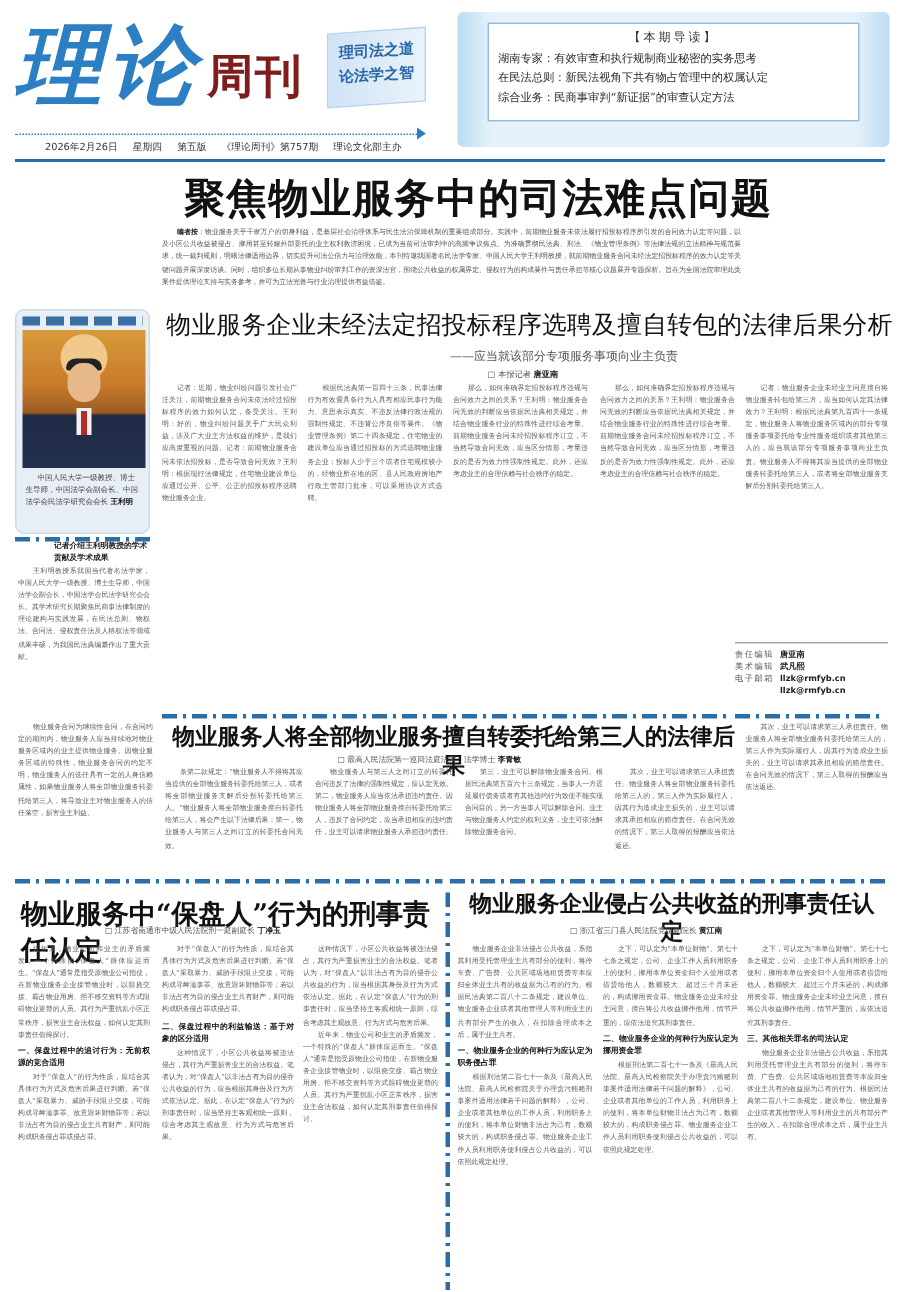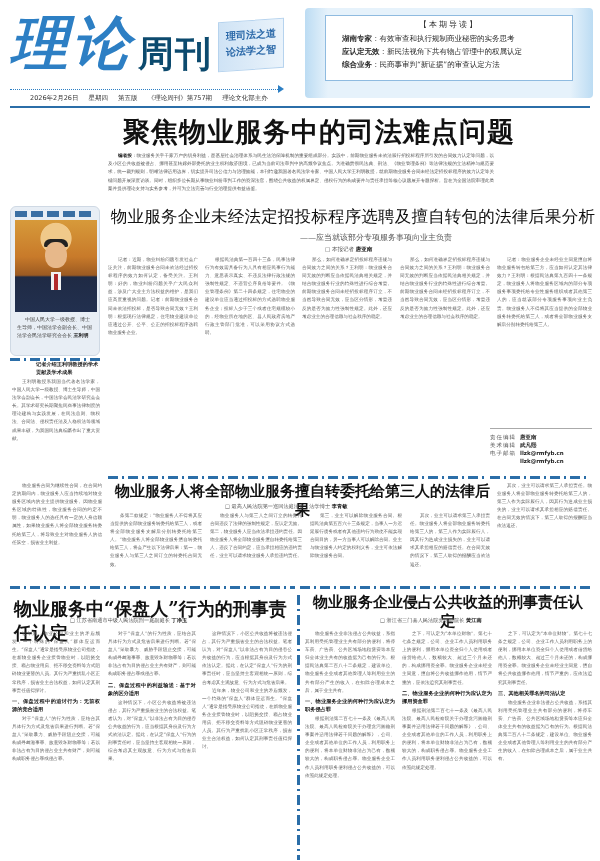--- a/index.html
+++ b/index.html
@@ -2,34 +2,34 @@
 <html><head>
 <meta charset="utf-8">
 <style>
   * { box-sizing: border-box; margin: 0; padding: 0; }
   html, body { width: 600px; height: 861px; overflow: hidden; background: #ffffff; }
   body { font-family: "DejaVu Serif", "Liberation Serif", serif; color: #222; position: relative; }
 
   
   .masthead { position: absolute; left: 0; top: 0; width: 600px; height: 112px; background: #fff; }
   .logo-big { position: absolute; left: 10px; top: 8px; font-size: 58px; font-style: italic; font-weight: bold; color: #2d7fc4; letter-spacing: 4px; font-family: "DejaVu Serif", serif; line-height: 70px; }
-  .logo-zk { position: absolute; left: 138px; top: 30px; font-size: 36px; font-weight: bold; color: #0c4a6e; font-family: "DejaVu Sans", sans-serif; letter-spacing: 1px; }
+  .logo-zk { position: absolute; left: 138px; top: 30px; font-size: 31px; font-weight: bold; color: #7f1d1d; font-family: "DejaVu Sans", sans-serif; letter-spacing: 1px; }
   .motto { position: absolute; left: 218px; top: 20px; width: 66px; height: 50px; background: linear-gradient(90deg,#cfe3f5,#eaf3fb); border: 1px solid #b6d3ee; transform: skewY(-4deg); padding: 6px 4px; }
   .motto div { font-size: 10px; font-weight: bold; color: #2a68a8; text-align: center; line-height: 16px; font-family: "DejaVu Serif", serif; }
   .dotline { position: absolute; left: 10px; top: 89px; width: 270px; border-top: 1px dotted #2d7fc4; }
   .arrow { position: absolute; left: 278px; top: 85px; width: 0; height: 0; border-left: 6px solid #2d7fc4; border-top: 4px solid transparent; border-bottom: 4px solid transparent; }
   .issue-line { position: absolute; left: 30px; top: 94px; font-size: 6.5px; color: #333; font-family: "DejaVu Sans", sans-serif; white-space: nowrap; }
   .issue-line span { margin-right: 8px; }
   .rule-blue { position: absolute; left: 10px; top: 106px; width: 580px; height: 2px; background: #2b6ea8; }
 
   .guide { position: absolute; left: 305px; top: 8px; width: 288px; height: 90px; background: linear-gradient(90deg,#bcdcf3 0,#e6f2fb 8%,#e6f2fb 92%,#bcdcf3 100%); border-radius: 4px; }
   .guide-inner { position: absolute; left: 20px; top: 7px; width: 248px; height: 66px; background: #fff; border: 1px solid #8fbbe0; padding: 3px 6px; }
   .guide-title { text-align: center; font-size: 8px; color: #333; letter-spacing: 2px; margin-bottom: 2px; }
   .guide-item { font-size: 7.5px; color: #2a2a2a; line-height: 13px; white-space: nowrap; overflow: hidden; }
-  .guide-item b { font-weight: bold; margin-left: 10px; }
+  .guide-item b { font-weight: normal; }
 
   
   .headline { position: absolute; left: 0; top: 114px; width: 600px; text-align: center; font-size: 27px; font-weight: bold; color: #111; letter-spacing: 1px; font-family: "DejaVu Serif", serif; margin-left: 19px; }
   .editor-note { position: absolute; left: 108px; top: 152px; width: 386px; font-size: 4.6px; line-height: 8.2px; color: #555; text-indent: 10px; text-align: justify; }
   .editor-note b { color: #222; }
 
   
   .photo-frame { position: absolute; left: 10px; top: 206px; width: 90px; height: 150px; background: #e8eef5; border: 1px solid #cfd9e4; border-radius: 6px; padding: 4px; }
   .photo-frame .stripe { height: 6px; background: repeating-linear-gradient(90deg,#3a6fa3 0 12px,#e8eef5 12px 16px); margin-bottom: 3px; }
   .photo { width: 82px; height: 92px; background: radial-gradient(circle at 50% 20%, #f0c98a 0 18%, transparent 19%), linear-gradient(180deg,#d79a3a 0,#c87a2a 40%,#9b5a22 60%, #1f2a44 62%, #22304f 100%); position: relative; }
@@ -87,21 +87,21 @@
     <span>星期四</span>
     <span>第五版</span>
     <span>《理论周刊》第757期</span>
     <span>理论文化部主办</span>
   </div>
 
   <div class="guide">
     <div class="guide-inner">
       <div class="guide-title">【本期导读】</div>
       <div class="guide-item"><b>湖南专家</b><span>：有效审查和执行规制商业秘密的实务思考</span></div>
-      <div class="guide-item"><b>应认定无效</b><span>：新民法视角下共有物占管理中的权属认定</span></div>
+      <div class="guide-item"><b>在民法总则</b><span>：新民法视角下共有物占管理中的权属认定</span></div>
       <div class="guide-item"><b>综合业务</b><span>：民商事审判“新证据”的审查认定方法</span></div>
     </div>
   </div>
   <div class="rule-blue"></div>
 </div>
 
 <h1 class="headline">聚焦物业服务中的司法难点问题</h1>
 <div class="editor-note">
   <b>编者按</b><span>：物业服务关乎千家万户的切身利益，是基层社会治理体系与民生法治保障机制的重要组成部分。实践中，前期物业服务未依法履行招投标程序所引发的合同效力认定等问题，以及小区公共收益被侵占、挪用甚至转嫁外部委托的业主权利救济困境，已成为当前司法审判中的高频争议焦点。为准确贯彻民法典、刑法、《物业管理条例》等法律法规的立法精神与规范要求，统一裁判规则，明晰法律适用边界，切实提升司法公信力与治理效能，本刊特邀我国著名民法学专家、中国人民大学王利明教授，就前期物业服务合同未经法定招投标程序的效力认定等关键问题开展深度访谈。同时，组织多位长期从事物业纠纷审判工作的资深法官，围绕公共收益的权属界定、侵权行为的构成要件与责任承担等核心议题展开专题探析。旨在为全国法院审理此类案件提供理论支持与实务参考，并可为立法完善与行业治理提供有益借鉴。</span>
 </div>

